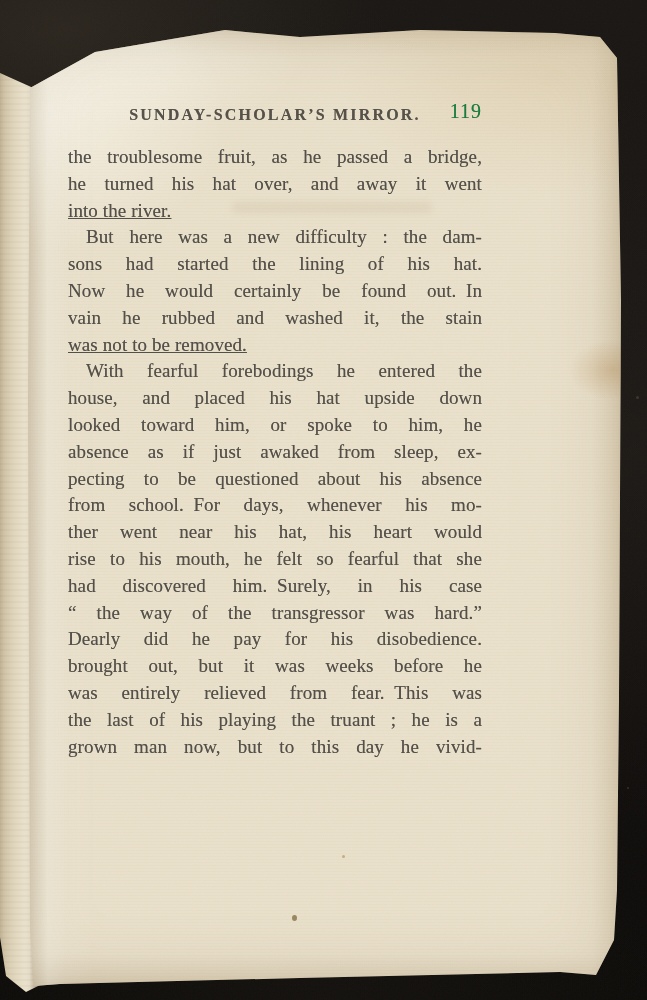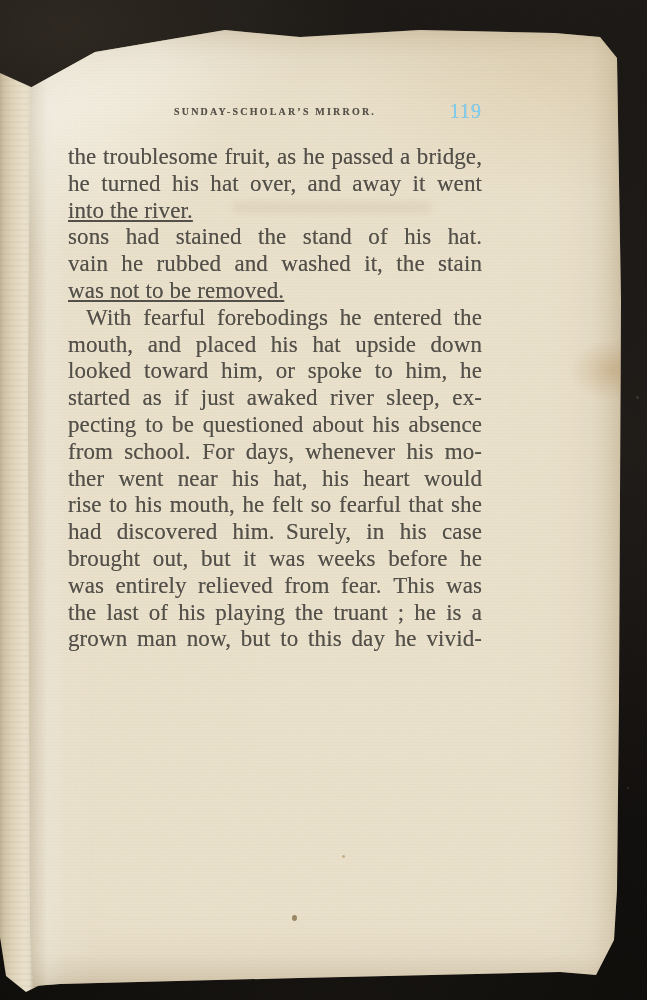--- a/index.html
+++ b/index.html
@@ -53,31 +53,31 @@
       574px 947px, 538px 944px, 278px 950px, 38px 956px, 12px 958px,
       8px 902px, 6px 372px);
   }
   .page svg{position:absolute;inset:0;opacity:.55;}
   
   .running-head{
     position:absolute;left:68px;top:101px;width:414px;height:26px;color:var(--ink);
   }
   .head-title{
     position:absolute;left:50%;transform:translateX(-50%);top:5px;
-    font-size:10px;font-weight:700;letter-spacing:2.2px;white-space:nowrap;
+    font-size:16px;font-weight:700;letter-spacing:2.2px;white-space:nowrap;
     color:#56524a;text-shadow:0 0 .4px rgba(80,75,65,.55);
   }
   .page-number{
     position:absolute;right:0;top:-2px;font-size:20px;line-height:24px;
-    letter-spacing:1px;color:#7dd3fc;text-shadow:0 0 .4px rgba(80,75,65,.55);
+    letter-spacing:1px;color:#15803d;text-shadow:0 0 .4px rgba(80,75,65,.55);
   }
   
   .body-text{
     position:absolute;left:68px;top:144px;width:414px;
-    font-size:23px;line-height:26.8px;color:var(--ink);
+    font-size:19px;line-height:26.8px;color:var(--ink);
     letter-spacing:.1px;text-shadow:0 0 .45px rgba(83,80,74,.6);
   }
   .line{text-align:justify;text-align-last:justify;}
   .line.para-end{text-align-last:left;text-decoration:underline;}
   .line.indent{text-indent:18px;}
   
   .ghost{
     position:absolute;left:232px;top:202px;width:200px;height:11px;
     background:rgba(150,125,88,0.10);filter:blur(3px);border-radius:6px;
   }
@@ -116,32 +116,36 @@
 
   <div class="running-head">
     <span class="head-title">SUNDAY-SCHOLAR’S MIRROR.</span>
     <span class="page-number">119</span>
   </div>
 
   <div class="body-text">
       <div class="line">the troublesome fruit, as he passed a bridge,</div>
       <div class="line">he turned his hat over, and away it went</div>
       <div class="line para-end">into the river.</div>
-      <div class="line">sons had stained the stand of his hat.</div>
+      <div class="line indent">But here was a new difficulty : the dam-</div>
+      <div class="line">sons had started the lining of his hat.</div>
+      <div class="line">Now he would certainly be found out. In</div>
       <div class="line">vain he rubbed and washed it, the stain</div>
       <div class="line para-end">was not to be removed.</div>
       <div class="line indent">With fearful forebodings he entered the</div>
-      <div class="line">mouth, and placed his hat upside down</div>
+      <div class="line">house, and placed his hat upside down</div>
       <div class="line">looked toward him, or spoke to him, he</div>
-      <div class="line">started as if just awaked river sleep, ex-</div>
+      <div class="line">absence as if just awaked from sleep, ex-</div>
       <div class="line">pecting to be questioned about his absence</div>
       <div class="line">from school. For days, whenever his mo-</div>
       <div class="line">ther went near his hat, his heart would</div>
       <div class="line">rise to his mouth, he felt so fearful that she</div>
       <div class="line">had discovered him. Surely, in his case</div>
+      <div class="line">“ the way of the transgressor was hard.”</div>
+      <div class="line">Dearly did he pay for his disobedience.</div>
       <div class="line">brought out, but it was weeks before he</div>
       <div class="line">was entirely relieved from fear. This was</div>
       <div class="line">the last of his playing the truant ; he is a</div>
       <div class="line">grown man now, but to this day he vivid-</div>
     </div>
 
   <div class="ghost"></div>
   <div class="speck s1"></div>
   <div class="speck s2"></div>
   <div class="speck s3"></div>

